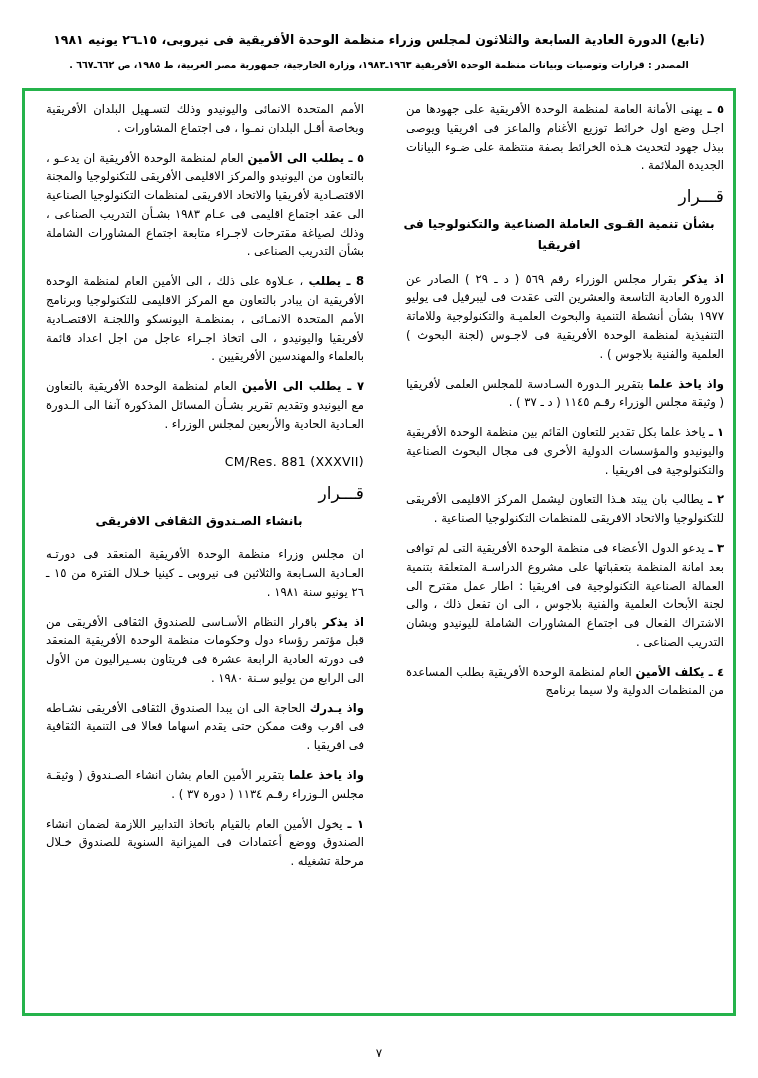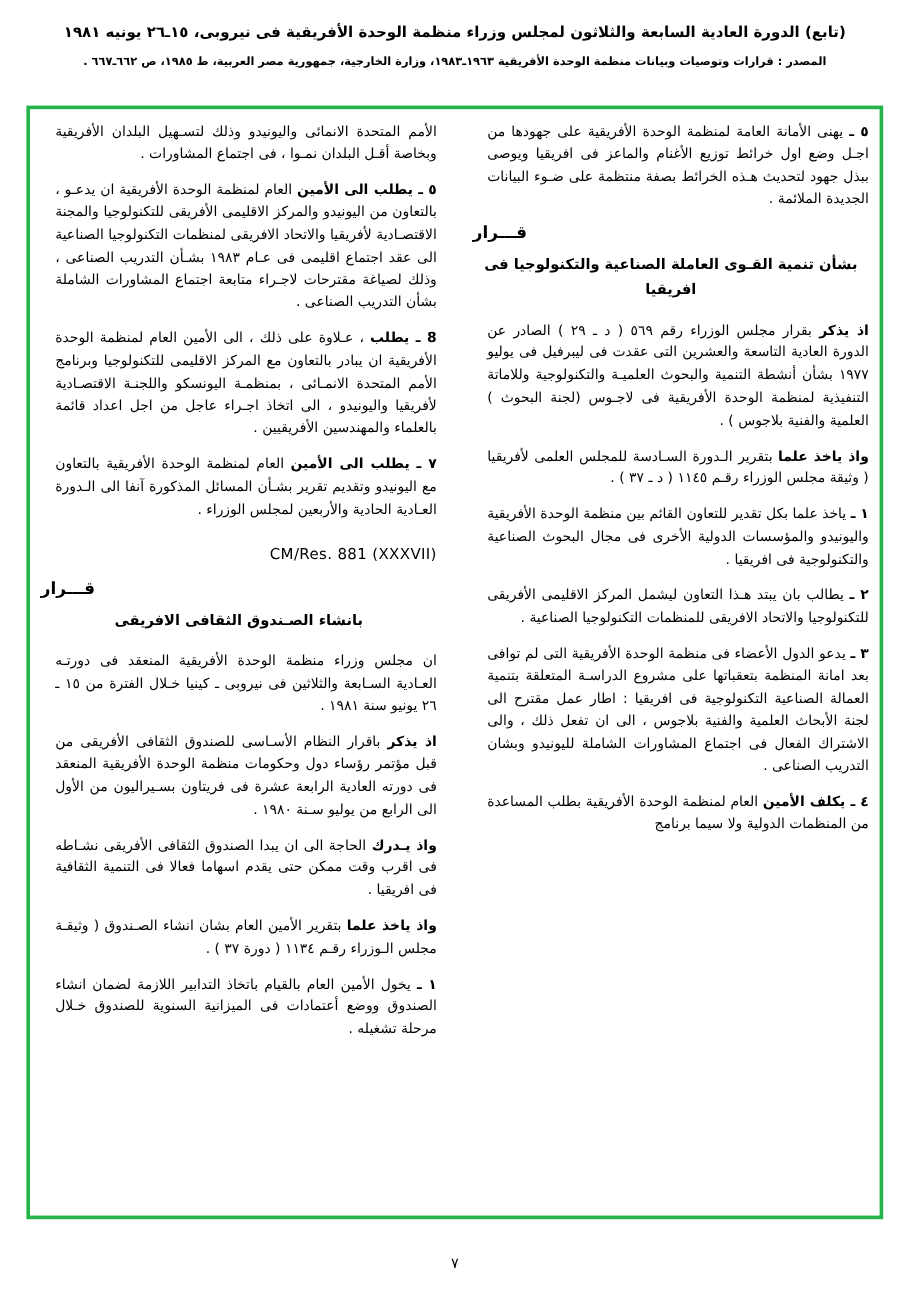--- a/index.html
+++ b/index.html
@@ -17,21 +17,21 @@
   }
   .page {
     width: 758px;
     height: 1078px;
     position: relative;
     box-sizing: border-box;
     padding: 0;
   }
   .header {
     text-align: center;
-    padding: 17px 28px 0 28px;
+    padding: 30px 28px 0 28px;
   }
   .header-title {
     font-size: 12.5px;
     font-weight: bold;
     line-height: 1.6;
     direction: rtl;
   }
   .header-source {
     font-size: 9.5px;
     font-weight: bold;
@@ -75,23 +75,23 @@
     font-weight: bold;
   }
   .res-id {
     font-size: 12.5px;
     direction: ltr;
     text-align: right;
     margin: 20px 0 14px 0;
     letter-spacing: 0.3px;
   }
   .centered {
-    text-align: left;
-    font-weight: bold;
-    font-size: 14px;
+    text-align: right;
+    font-weight: normal;
+    font-size: 17px;
     margin: 0 0 8px 0;
     letter-spacing: 2px;
   }
   .subtitle {
     text-align: center;
     font-weight: bold;
     font-size: 12.2px;
     line-height: 1.7;
     margin: 0 0 14px 0;
   }

